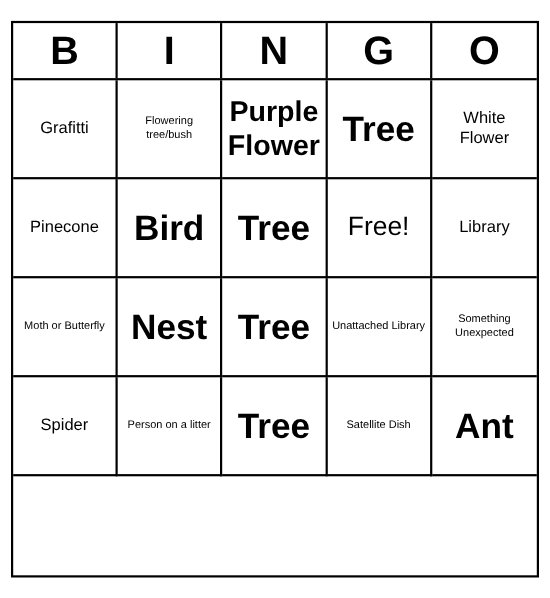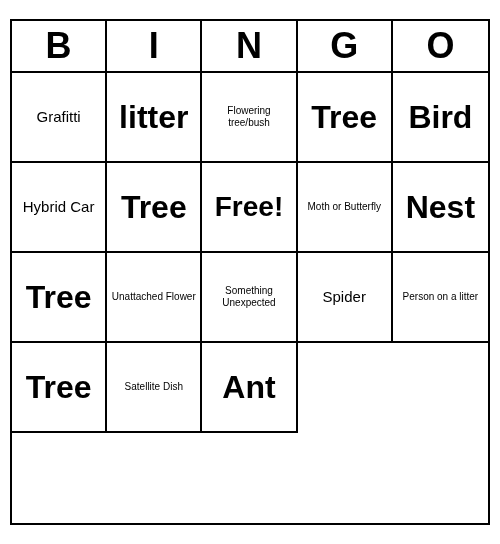--- a/index.html
+++ b/index.html
@@ -57,51 +57,53 @@
     }
     .bingo-cell.large-text {
       font-size: 26px;
       font-weight: bold;
     }
     .bingo-cell.xlarge-text {
       font-size: 32px;
       font-weight: bold;
     }
     .bingo-cell.free {
-      font-size: 28px;
-      font-weight: bold;
+      font-size: 24px;
+      font-weight: normal;
     }
     .bingo-cell.small-text {
       font-size: 10px;
     }
   </style>
 </head>
 <body>
 
 <div class="bingo-container">
   <div class="bingo-header">
     <div class="bingo-header-cell">B</div>
     <div class="bingo-header-cell">I</div>
     <div class="bingo-header-cell">N</div>
     <div class="bingo-header-cell">G</div>
     <div class="bingo-header-cell">O</div>
   </div>
   <div class="bingo-grid" id="bingo-grid">
   <div class="bingo-cell">Grafitti</div>
-      <div class="bingo-cell xlarge-text">litter</div>
       <div class="bingo-cell small-text">Flowering tree/bush</div>
+      <div class="bingo-cell large-text">Purple Flower</div>
       <div class="bingo-cell xlarge-text">Tree</div>
+      <div class="bingo-cell">White Flower</div>
+      <div class="bingo-cell">Pinecone</div>
       <div class="bingo-cell xlarge-text">Bird</div>
-      <div class="bingo-cell">Hybrid Car</div>
       <div class="bingo-cell xlarge-text">Tree</div>
       <div class="bingo-cell free">Free!</div>
+      <div class="bingo-cell">Library</div>
       <div class="bingo-cell small-text">Moth or Butterfly</div>
       <div class="bingo-cell xlarge-text">Nest</div>
       <div class="bingo-cell xlarge-text">Tree</div>
-      <div class="bingo-cell small-text">Unattached Flower</div>
+      <div class="bingo-cell small-text">Unattached Library</div>
       <div class="bingo-cell small-text">Something Unexpected</div>
       <div class="bingo-cell">Spider</div>
       <div class="bingo-cell small-text">Person on a litter</div>
       <div class="bingo-cell xlarge-text">Tree</div>
       <div class="bingo-cell small-text">Satellite Dish</div>
       <div class="bingo-cell xlarge-text">Ant</div>
     </div>
 </div>
 
 </body></html>

